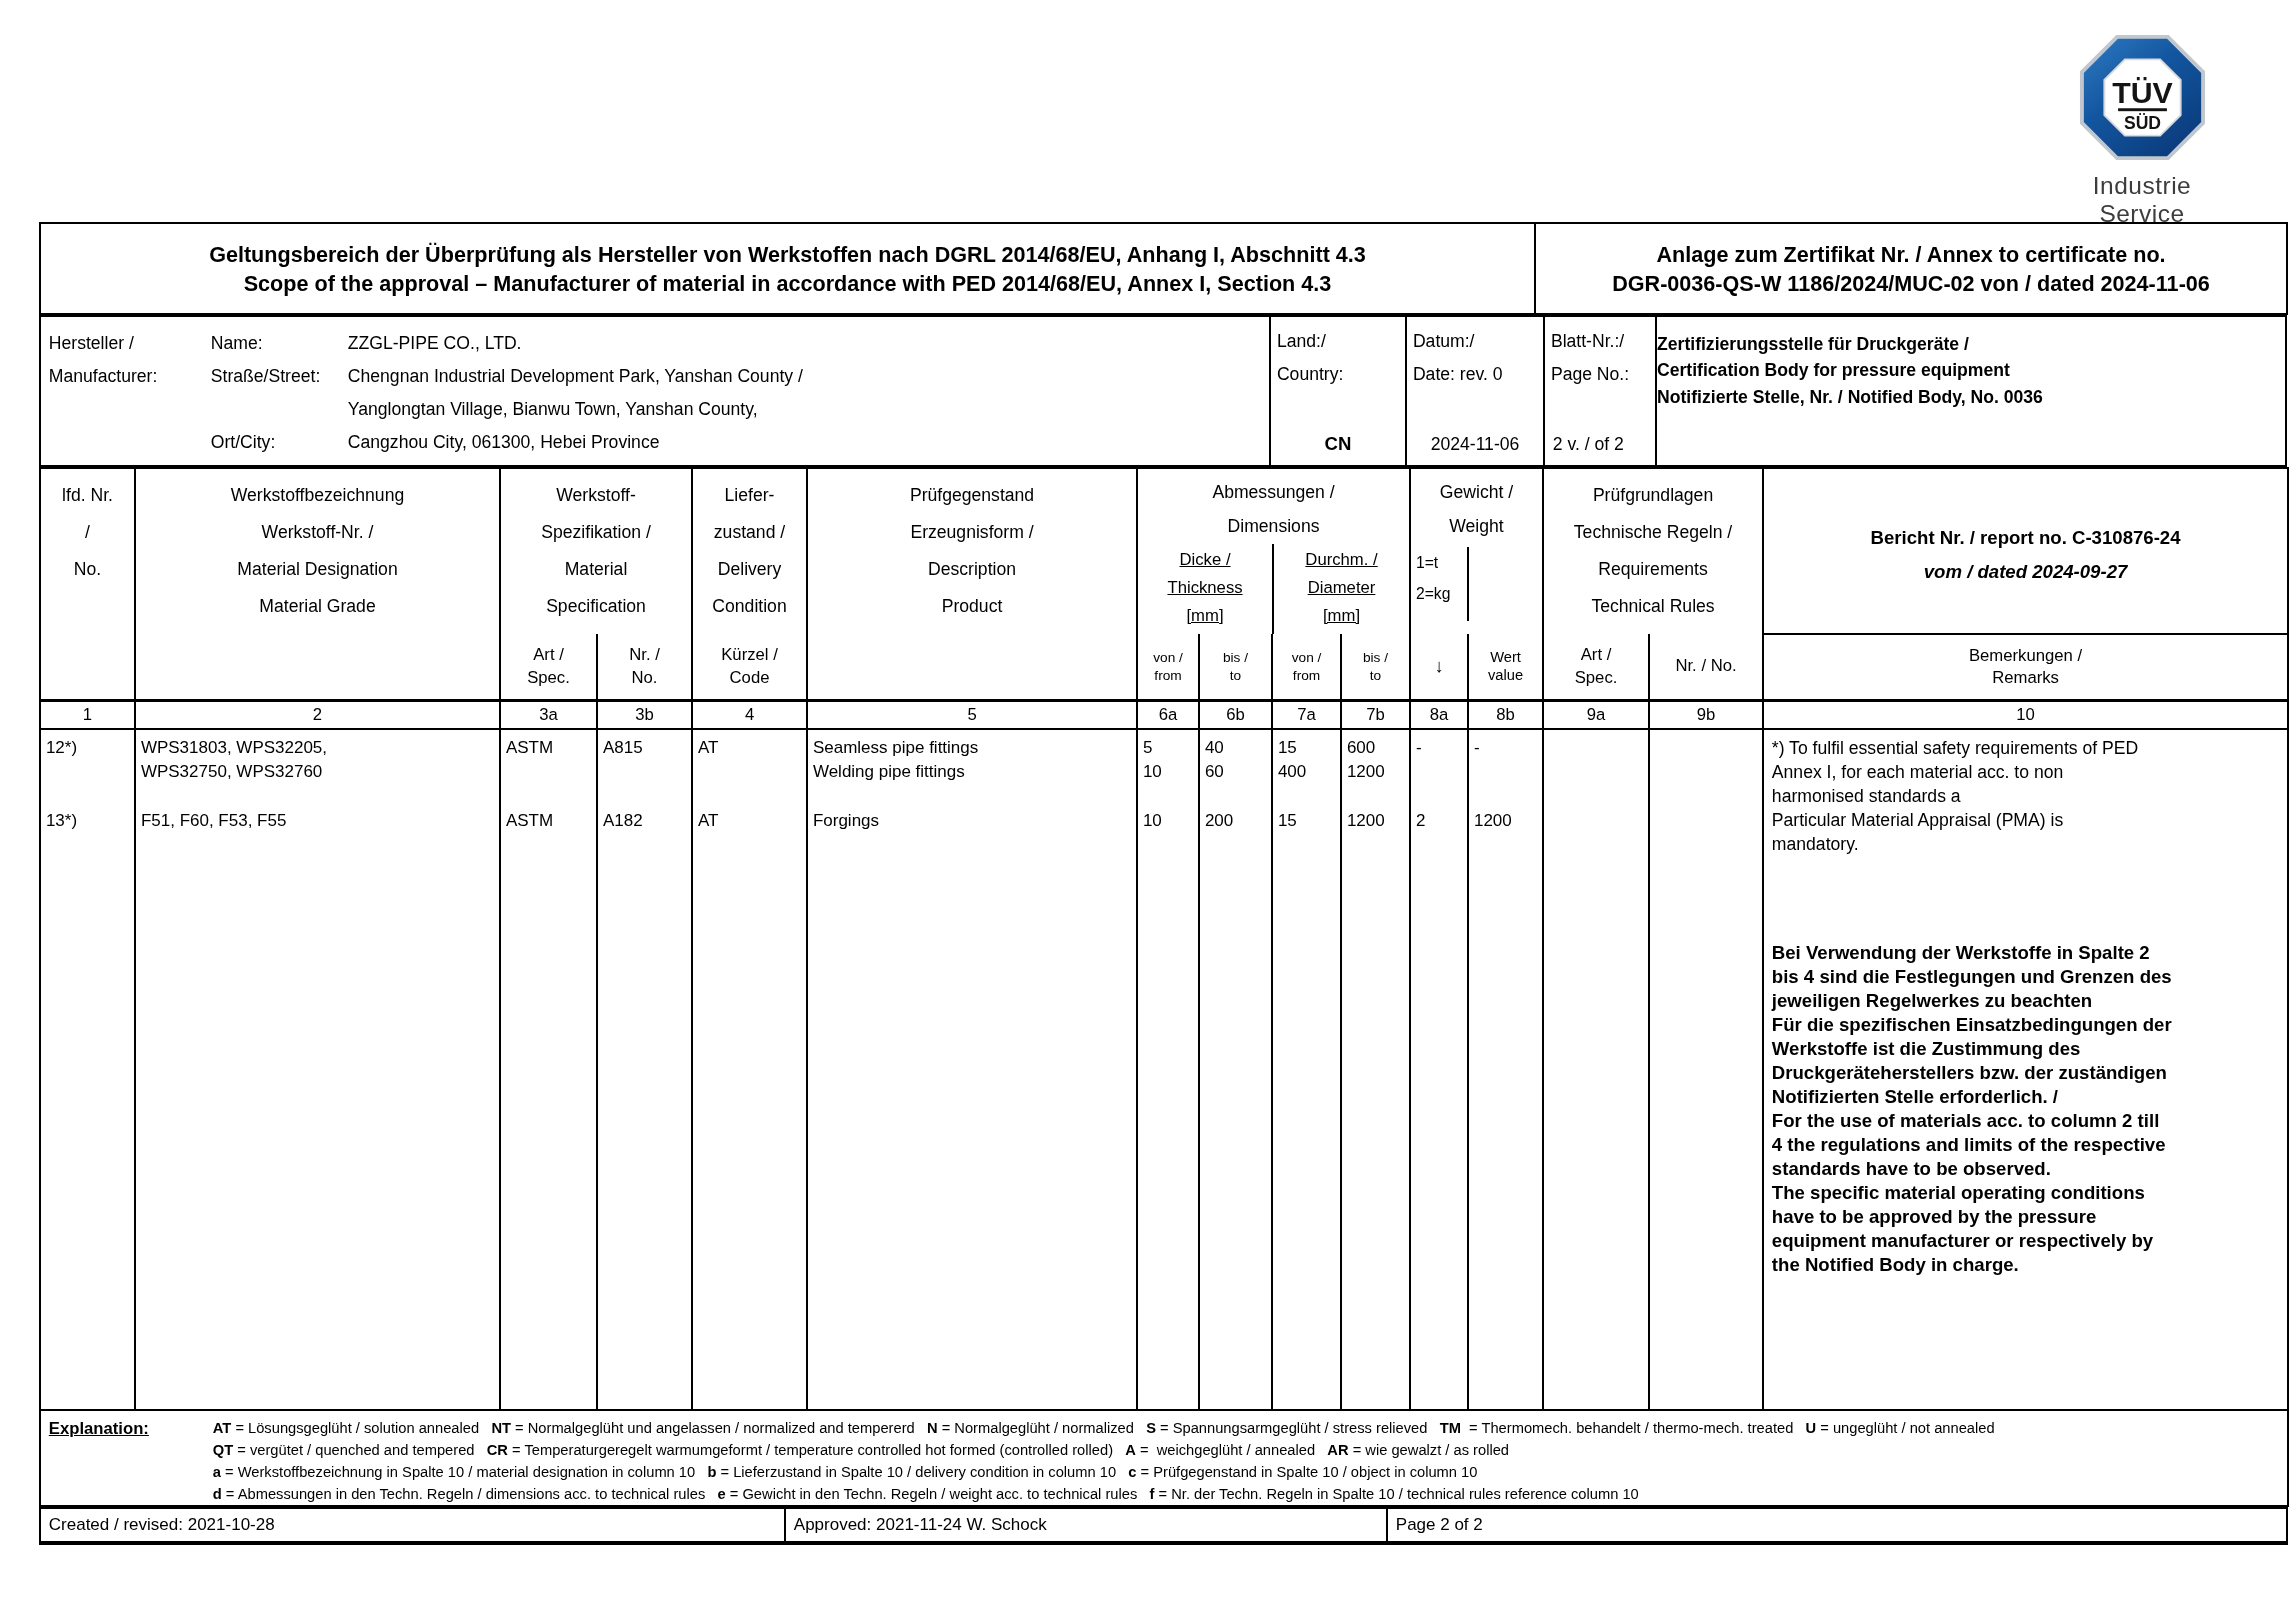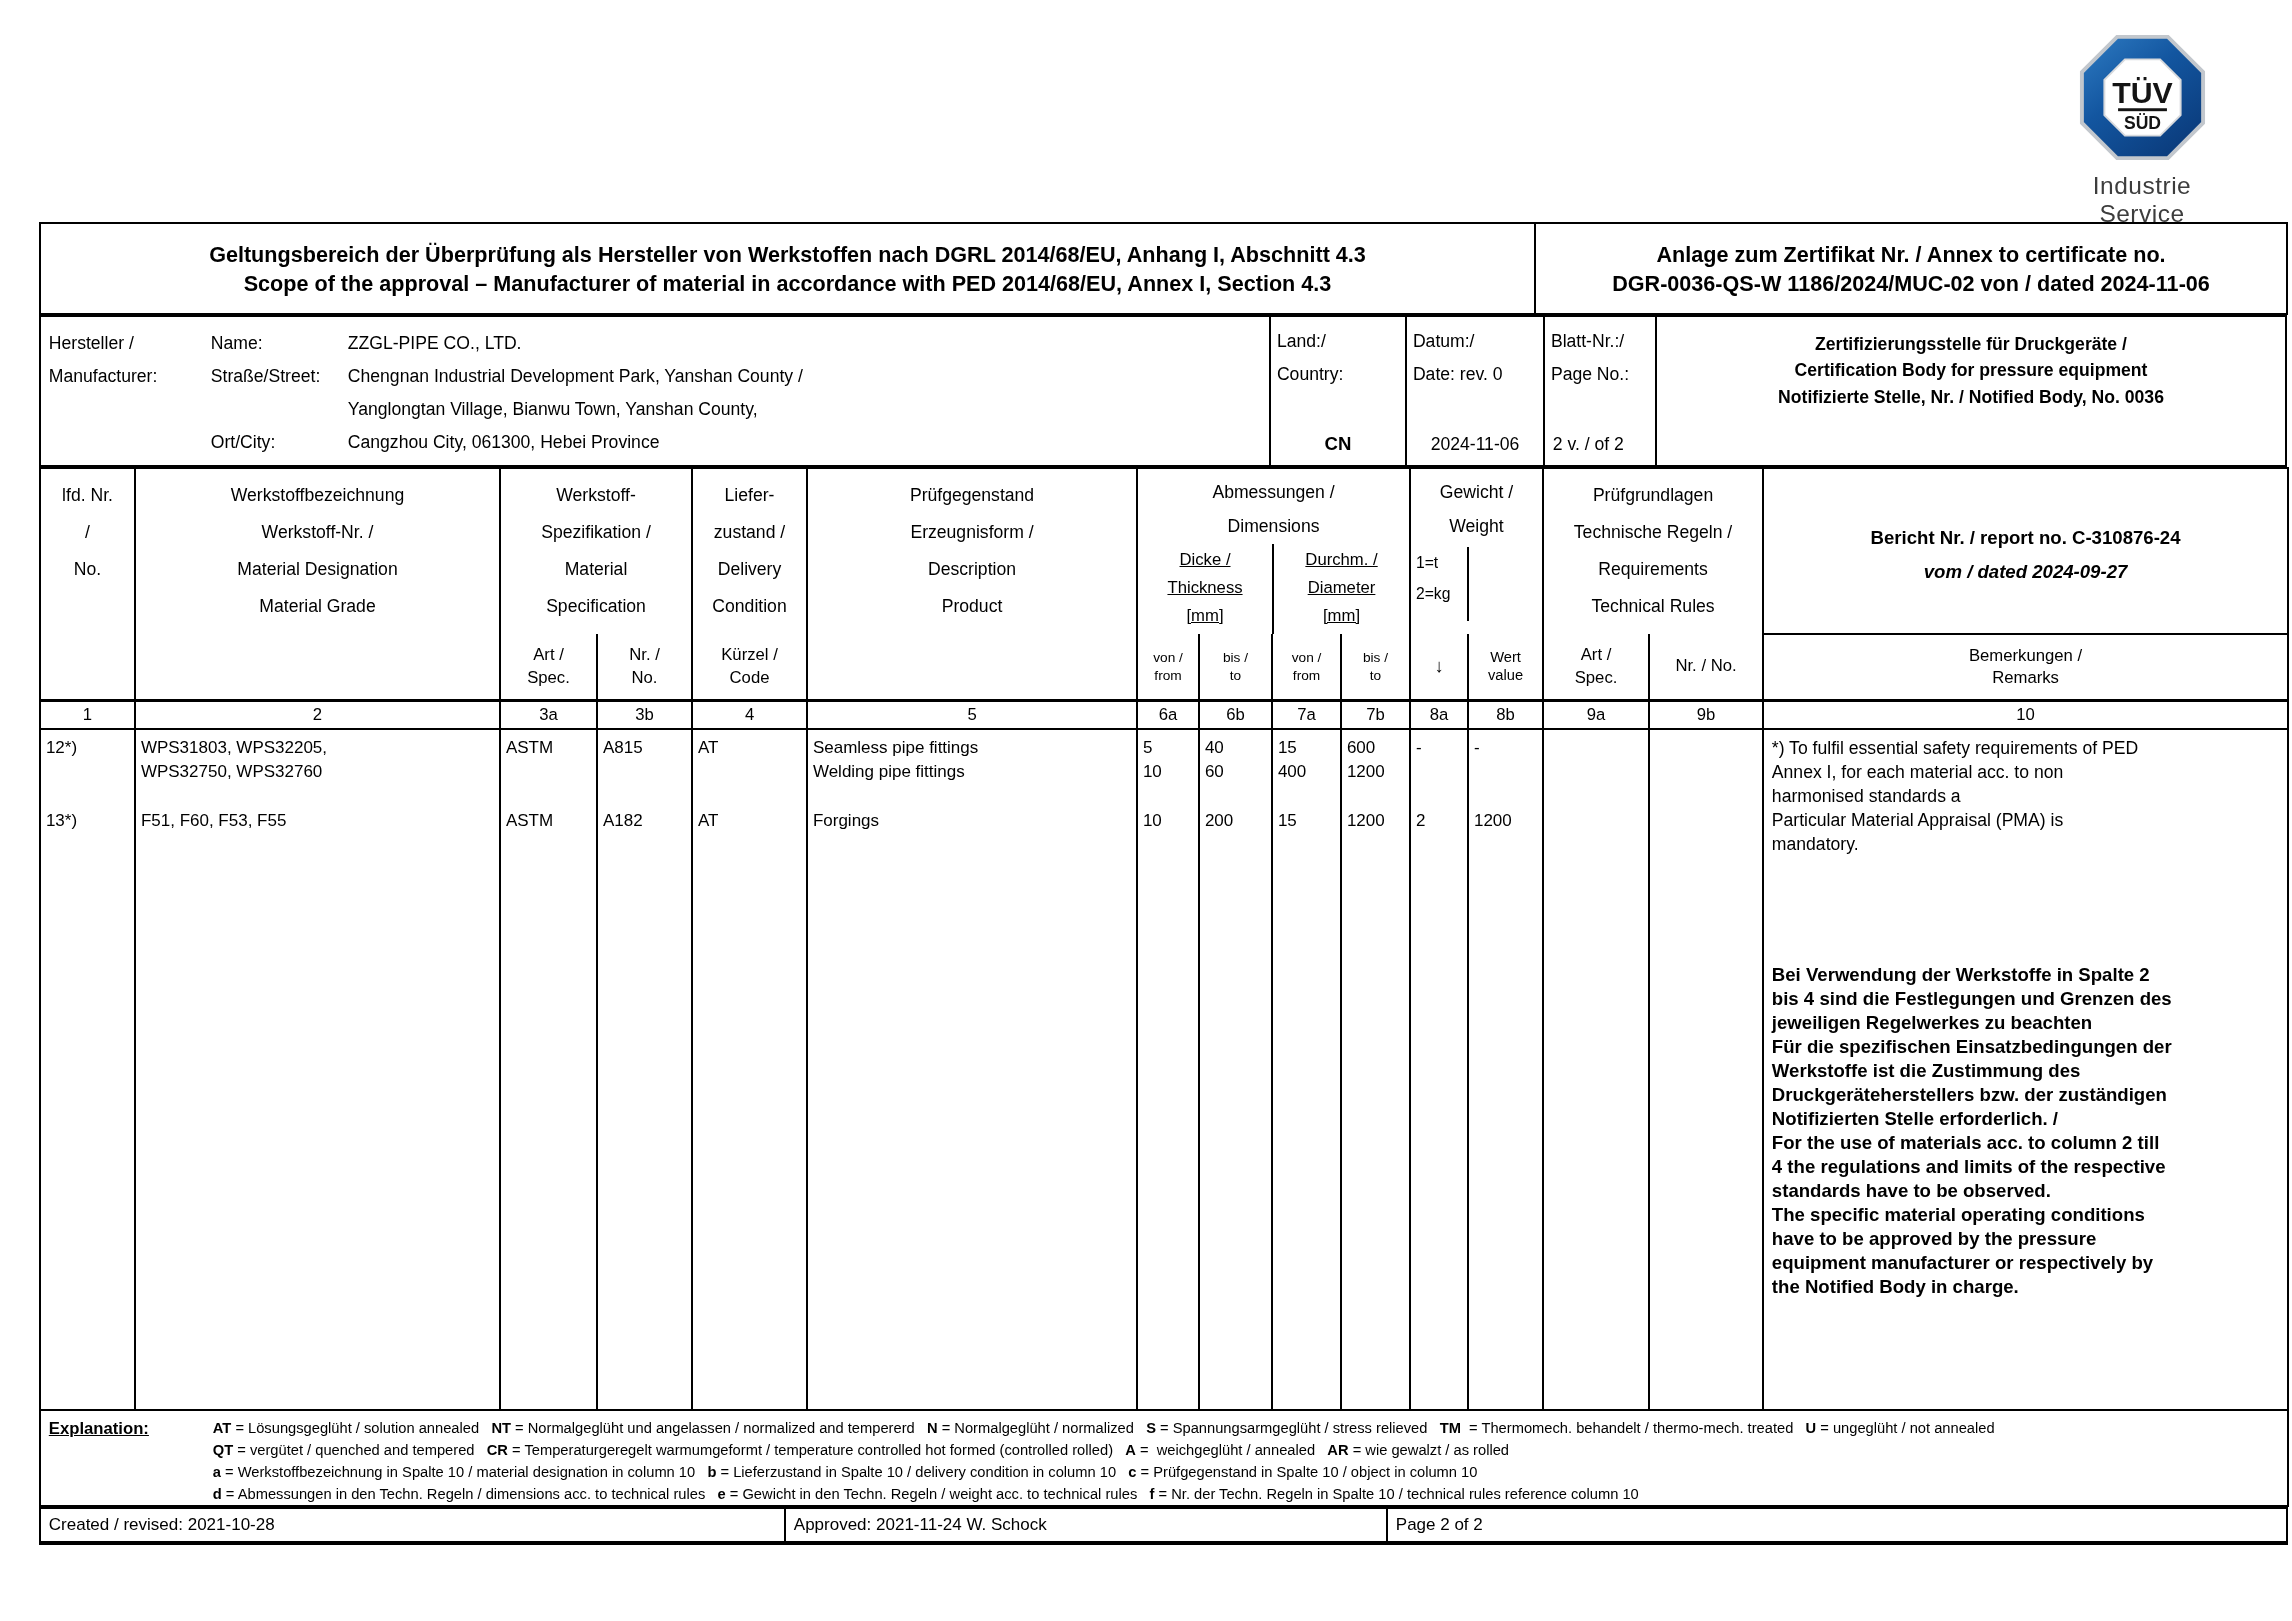--- a/index.html
+++ b/index.html
@@ -28,21 +28,21 @@
   .mfr-table { border:2.9px solid #000; border-bottom:0; }
   .mfr-table td { height:150px; font-size:17.6px; }
   .mfr-main { vertical-align:top; padding:9.8px 0 0 7.8px; }
   .mfr-grid { display:grid; grid-template-columns:162px 137px auto; line-height:33px; }
   .mfr-cell-small { vertical-align:top; padding:7.8px 5.9px; position:relative; }
   .mfr-cell-small .lab { line-height:33px; }
   .mfr-val { position:absolute; bottom:9.8px; left:0; width:100%; }
   .mfr-val.left { padding-left:7.8px; }
   .cn { font-weight:bold; font-size:18.6px; text-align:center; }
   .ctrv { text-align:center; }
-  .cert-body { vertical-align:top; padding-top:13.7px; text-align:center;
+  .cert-body { vertical-align:top; padding-top:13.7px; 
                font-size:20.6px; font-weight:bold; line-height:26.5px; border-left:2px solid #000;margin-left:24px; }
 
   
   .main-table { border:2.9px solid #000; }
   .hd { font-size:17.6px; text-align:center; }
   .rowA td { border-bottom:0; vertical-align:top; }
   .rowA .lbl4 { padding-top:7.8px; line-height:37px; }
   .rowB td { border-top:0; font-size:16.7px; text-align:center; line-height:22.5px; height:67px; }
   .rowB .small { font-size:13.7px; line-height:17.6px; }
   .rowB .arrow { font-size:18.6px; }
@@ -58,21 +58,21 @@
   .wt-split { display:flex; height:74px; margin-top:3.9px; }
   .wt-left { width:56px; font-size:15.7px; line-height:31px; padding-left:4.9px; text-align:left; }
   .wt-right { flex:1; border-left:2px solid #000; }
   .report-cell { border-bottom:2.9px solid #000 !important; text-align:center; padding-top:49px; }
   .report-cell .l1 { font-size:18.6px; font-weight:bold; line-height:39px; }
   .report-cell .l2 { font-size:18.6px; font-weight:bold; font-style:italic; line-height:29px; }
 
   .body-row td { height:681px; vertical-align:top; padding:5.9px 4.9px; font-size:17px; line-height:24.5px; }
   .remarks-cell { padding:5.9px 7.8px !important; }
   .remarks-note { font-size:17.6px; line-height:24px; }
-  .remarks-bold { margin-top:107px; font-size:18.6px; font-weight:bold; line-height:24px; }
+  .remarks-bold { margin-top:85px; font-size:18.6px; font-weight:bold; line-height:24px; }
 
   .expl-td { border-top:2.9px solid #000; height:87px; vertical-align:top; padding:5.9px 0 0 7.8px; }
   .expl-flex { display:flex; }
   .expl-label { width:164px; font-size:16.7px; font-weight:bold; text-decoration:underline; padding-top:2px; }
   .expl-legend { font-size:14.7px; line-height:22px; white-space:pre-wrap; }
 
   
   .foot-table { border:2.9px solid #000; border-top:2.9px solid #000; border-bottom:4.9px solid #000; }
   .foot-table td { font-size:17px; padding:2.9px 7.8px; white-space:pre-wrap; }
   .foot-r1 td { height:35px; border-bottom:2.9px solid #000; }

